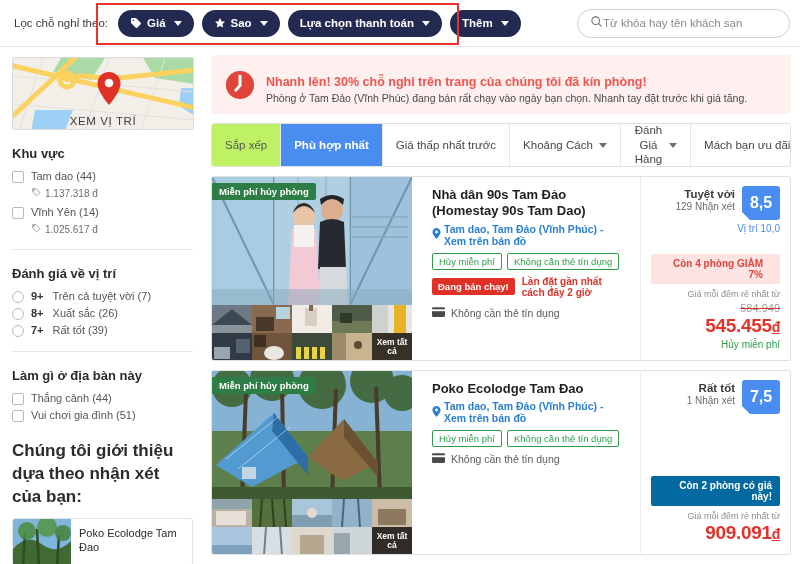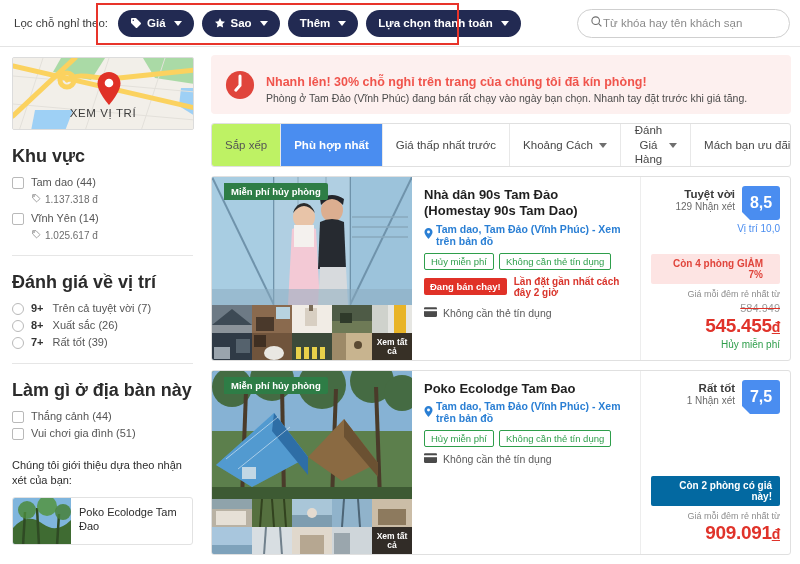--- a/index.html
+++ b/index.html
@@ -98,28 +98,28 @@
     width: 182px; height: 73px;
     border: 1px solid #dcdcdc;
     border-radius: 2px;
     overflow: hidden;
     background: #f2efe9;
     cursor: pointer;
   }
   .map-thumb svg { position: absolute; inset: 0; }
   .map-label {
     position: absolute;
-    left: 0; right: 0; bottom: 10px;
+    left: 0; right: 0; bottom: 2px;
     text-align: center;
     font-size: 11.5px;
     letter-spacing: .6px;
     color: #3c3c3c;
   }
   .sb-title {
-    font-size: 18px;
+    font-size: 13px;
     font-weight: bold;
     color: #2b2b2b;
     margin: 16px 0 9px 0;
   }
   .sb-row {
     display: flex;
     align-items: flex-start;
     gap: 7px;
     margin-bottom: 4px;
     font-size: 11px;
@@ -143,21 +143,21 @@
     background: #fff;
   }
   .sb-price {
     display: flex; align-items: center; gap: 4px;
     font-size: 10px; color: #6d6d6d;
     margin: 0 0 7px 19px;
   }
   .sb-score { font-weight: bold; color: #333; font-size: 11px; margin-right: 2px; }
   .divider { height: 1px; background: #e6e6e6; margin: 14px 0 0 0; }
   .rec-title {
-    font-size: 11px; font-weight: normal; color: #2b2b2b;
+    font-size: 17px; font-weight: bold; color: #2b2b2b;
     margin: 18px 0 9px 0; line-height: 1.35;
   }
   .rec-card {
     display: flex; align-items: stretch;
     border: 1px solid #e2e2e2;
     border-radius: 3px;
     height: 48px;
     overflow: hidden;
     cursor: pointer;
   }
@@ -221,34 +221,33 @@
   }
   .card-gal { width: 200px; flex: none; position: relative; }
   .gal-main { width: 200px; height: 128px; position: relative; overflow: hidden; }
   .ribbon {
     position: absolute; left: 0; top: 6px;
     background: #2e7d46; color: #fff;
     font-size: 9.5px; font-weight: bold;
     padding: 3px 7px;
     border-radius: 0 2px 2px 0;
     z-index: 3;
-    margin-left: 12px;
   }
   .thumbs { display: grid; grid-template-columns: repeat(5, 1fr); }
   .thumbs > div { height: 28px; position: relative; overflow: hidden; }
   .seeall {
     position: absolute; inset: 0;
     background: rgba(0,0,0,.55);
     color: #fff; font-size: 8.5px; font-weight: bold;
     display: flex; align-items: center; justify-content: center;
     text-align: center; line-height: 1.1;
     cursor: pointer;
   }
 
-  .card-info { flex: 1; padding: 10px 12px; min-width: 0; }
+  .card-info { flex: 1; padding: 10px 20px; min-width: 0; }
   .h-name {
     font-size: 13px; font-weight: bold; color: #1f1f1f;
     line-height: 1.25; margin-bottom: 3px;
   }
   .h-loc {
     font-size: 10.5px; color: #2a7fd4; font-weight: bold;
     display: flex; align-items: center; gap: 3px;
     margin-bottom: 6px; cursor: pointer;
   }
   .tagrow { display: flex; gap: 5px; flex-wrap: wrap; margin-bottom: 6px; }
@@ -340,26 +339,26 @@
         <span class="ic">
           <svg width="12" height="12" viewBox="0 0 24 24" fill="#fff">
               <path d="M12 2l3.1 6.3 6.9 1-5 4.9 1.2 6.8L12 17.8 5.8 21l1.2-6.8-5-4.9 6.9-1z"></path>
             </svg>
         </span>
         <span>Sao</span>
         <span class="caret"></span>
       </div>
 
       <div class="pill">
+        <span>Lựa chọn thanh toán</span>
+        <span class="caret"></span>
+      </div>
+
+      <div class="pill">
         <span>Thêm</span>
-        <span class="caret"></span>
-      </div>
-
-      <div class="pill">
-        <span>Lựa chọn thanh toán</span>
         <span class="caret"></span>
       </div>
     </div>
 
     <div class="redbox"></div>
 
     <div class="search-box">
       <span>
         <svg width="13" height="13" viewBox="0 0 24 24" fill="none" stroke="#6d6d6d" stroke-width="2">
             <circle cx="10.5" cy="10.5" r="7"></circle>

